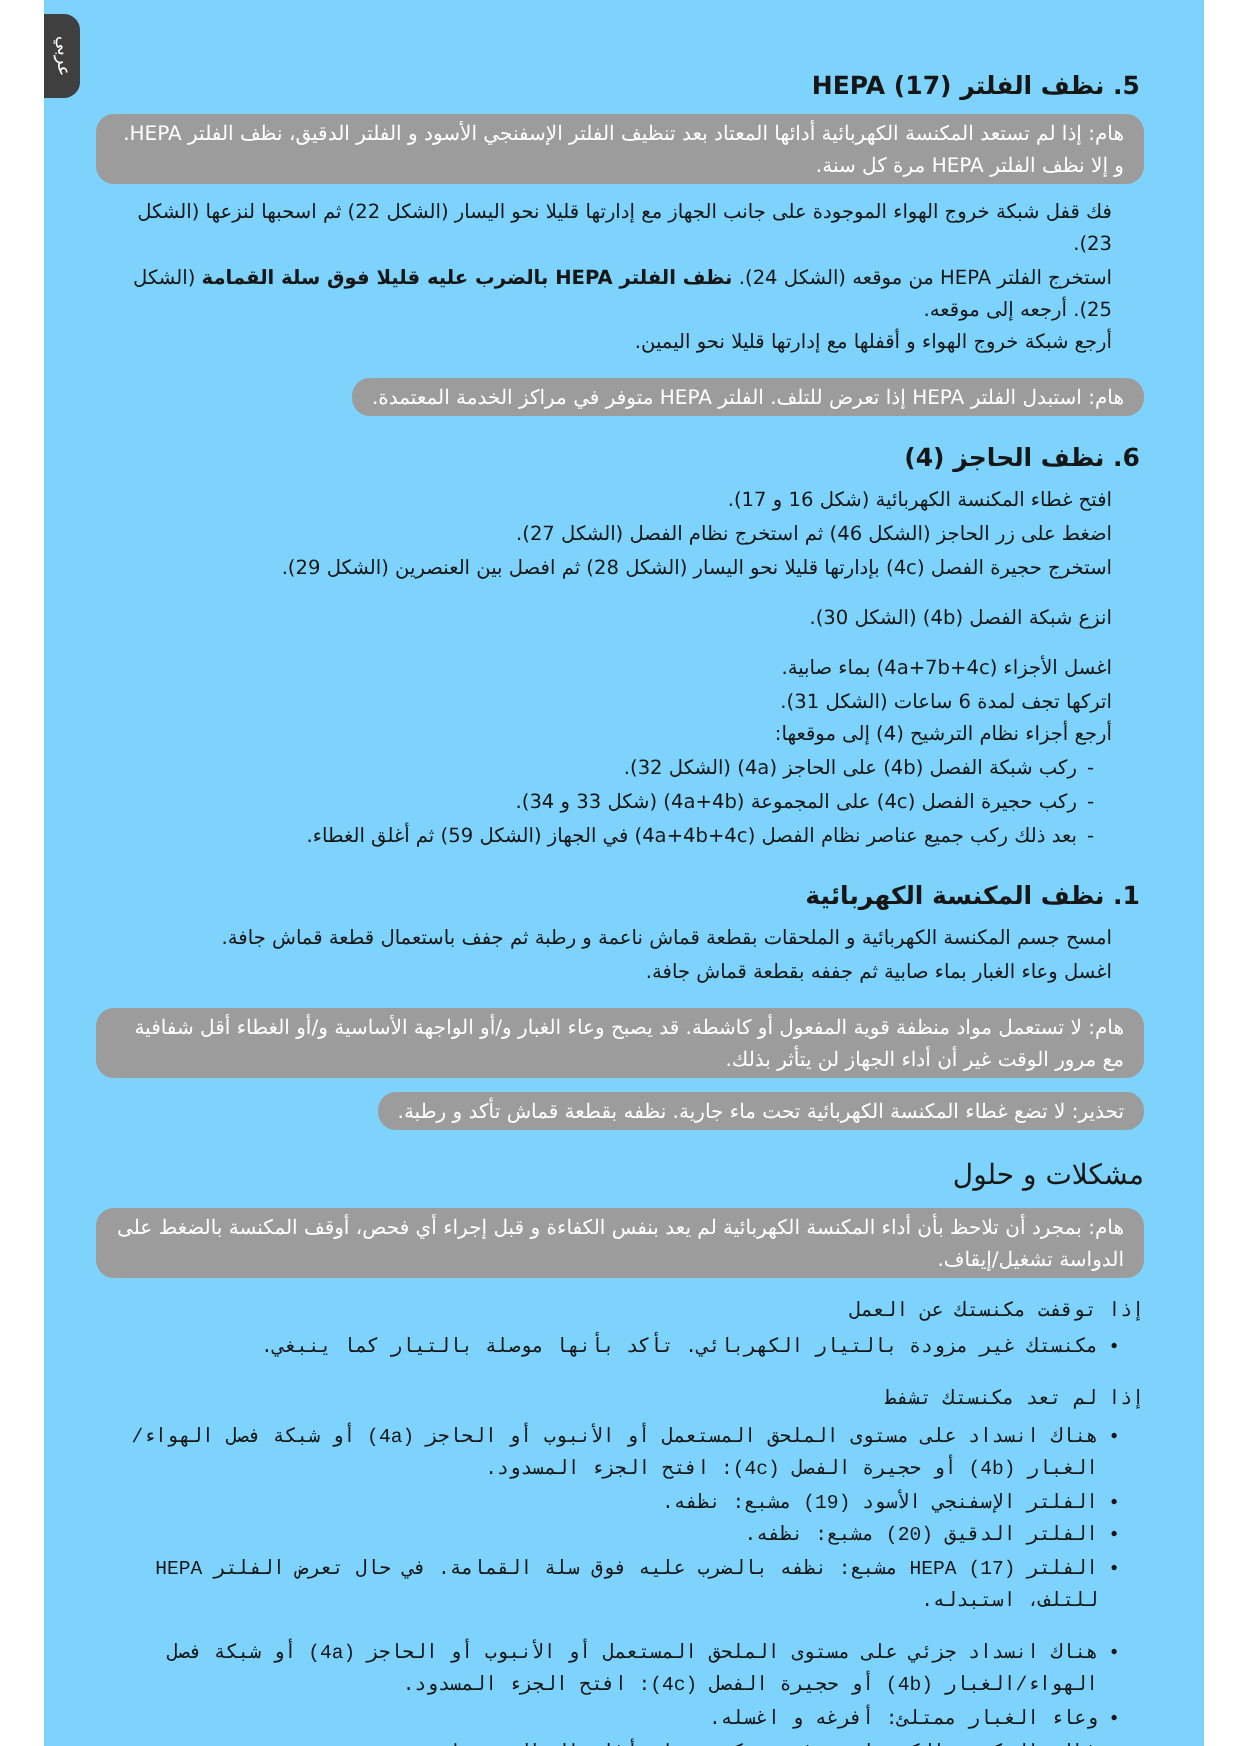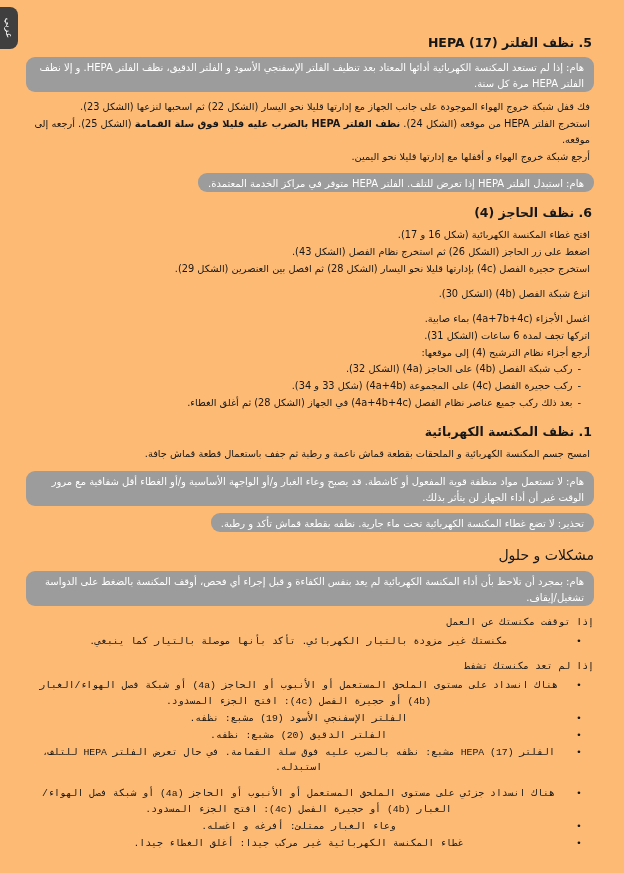--- a/index.html
+++ b/index.html
@@ -1,48 +1,48 @@
 <!DOCTYPE html>
 <html lang="ar"><head>
 <meta charset="utf-8">
 <style>
   * { box-sizing: border-box; margin: 0; padding: 0; }
   html, body { background: #ffffff; }
   .page {
-    width: 624px; height: 873px; margin: 0 auto; position: relative;
-    background: #fdba74; overflow: hidden;
+    width: 580px; height: 873px; margin: 0 auto; position: relative;
+    background: #7dd3fc; overflow: hidden;
     font-family: "DejaVu Sans", sans-serif;
     direction: rtl; color: #161616;
   }
   .lang-tab {
     position: absolute; top: 7px; left: 0; width: 18px; height: 42px;
     background: #3f3f3f; color: #fff; border-radius: 0 8px 8px 0;
     display: flex; align-items: center; justify-content: center;
   }
   .lang-tab .lang-label {
     transform: rotate(90deg); font-size: 9px; white-space: nowrap; letter-spacing: 0.5px;
   }
   .content { padding: 22px 30px 0 26px; }
   .h-section { font-size: 12.5px; font-weight: bold; margin: 13px 2px 7px 0; }
   .h-main { font-size: 14px; font-weight: normal; margin: 15px 0 8px; }
   .note {
     background: #9c9c9c; color: #ffffff; border-radius: 9px;
     padding: 3px 10px 0; font-size: 10px; line-height: 1.6; margin: 7px 0;
   }
   .note.fit { display: table; }
-  .body { font-size: 9.8px; line-height: 1.62; margin: 1px 4px; }
+  .body { font-size: 9.8px; line-height: 1.62; margin: 1px 16px; }
   .group { margin: 7px 0 9px; }
   .dash { padding-right: 9px; }
   .dash::before { content: "-"; margin-left: 5px; }
   .case { margin: 9px 0 10px; font-family: Liberation Mono, monospace; }
   .case-title { font-size: 9.8px; line-height: 1.6; margin: 9px 0 3px; }
   ul.bullets { list-style: none; margin: 1px 12px 3px 0; padding: 0; }
   ul.bullets li {
     position: relative; padding-right: 11px;
-    font-size: 9.8px; line-height: 1.62; margin: 1px 0; text-align: center;
+    font-size: 9.8px; line-height: 1.62; margin: 1px 0;
   }
   ul.bullets li::before { content: "\2022"; position: absolute; right: 0; top: 0; }
   .b { font-weight: bold; }
 </style>
 </head>
 <body>
 
 <div class="page" dir="rtl">
 
   <div class="lang-tab">
@@ -59,40 +59,41 @@
         <p class="body"><span>استخرج الفلتر HEPA من موقعه (الشكل 24). </span><span class="b">نظف الفلتر HEPA بالضرب عليه قليلا فوق سلة القمامة</span><span> (الشكل 25). أرجعه إلى موقعه.</span></p>
         <p class="body">أرجع شبكة خروج الهواء و أقفلها مع إدارتها قليلا نحو اليمين.</p>
       </div>
       <div class="note fit">هام: استبدل الفلتر HEPA إذا تعرض للتلف. الفلتر HEPA متوفر في مراكز الخدمة المعتمدة.</div>
     </section>
 
     <section>
       <h2 class="h-section">6.  نظف الحاجز (4)</h2>
       <div class="group">
         <p class="body">افتح غطاء المكنسة الكهربائية (شكل 16 و 17).</p>
-        <p class="body">اضغط على زر الحاجز (الشكل 26) ثم استخرج نظام الفصل (الشكل 43).</p>
+        <p class="body">اضغط على زر الحاجز (الشكل 46) ثم استخرج نظام الفصل (الشكل 27).</p>
         <p class="body">استخرج حجيرة الفصل (4c) بإدارتها قليلا نحو اليسار (الشكل 28) ثم افصل بين العنصرين (الشكل 29).</p>
       </div>
       <div class="group">
         <p class="body">انزع شبكة الفصل (4b) (الشكل 30).</p>
       </div>
       <div class="group">
         <p class="body">اغسل الأجزاء (4a+7b+4c) بماء صابية.</p>
         <p class="body">اتركها تجف لمدة 6 ساعات (الشكل 31).</p>
         <p class="body">أرجع أجزاء نظام الترشيح (4) إلى موقعها:</p>
         <p class="body dash">ركب شبكة الفصل (4b) على الحاجز (4a) (الشكل 32).</p>
         <p class="body dash">ركب حجيرة الفصل (4c) على المجموعة (4a+4b) (شكل 33 و 34).</p>
-        <p class="body dash">بعد ذلك ركب جميع عناصر نظام الفصل (4a+4b+4c) في الجهاز (الشكل 28) ثم أغلق الغطاء.</p>
+        <p class="body dash">بعد ذلك ركب جميع عناصر نظام الفصل (4a+4b+4c) في الجهاز (الشكل 59) ثم أغلق الغطاء.</p>
       </div>
     </section>
 
     <section>
       <h2 class="h-section">1.  نظف المكنسة الكهربائية</h2>
       <div class="group">
         <p class="body">امسح جسم المكنسة الكهربائية و الملحقات بقطعة قماش ناعمة و رطبة ثم جفف باستعمال قطعة قماش جافة.</p>
+        <p class="body">اغسل وعاء الغبار بماء صابية ثم جففه بقطعة قماش جافة.</p>
       </div>
       <div class="note">هام: لا تستعمل مواد منظفة قوية المفعول أو كاشطة. قد يصبح وعاء الغبار و/أو الواجهة الأساسية و/أو الغطاء أقل شفافية مع مرور الوقت غير أن أداء الجهاز لن يتأثر بذلك.</div>
       <div class="note fit">تحذير: لا تضع غطاء المكنسة الكهربائية تحت ماء جارية. نظفه بقطعة قماش تأكد و رطبة.</div>
     </section>
 
     <section>
       <h2 class="h-main">مشكلات و حلول</h2>
       <div class="note">هام: بمجرد أن تلاحظ بأن أداء المكنسة الكهربائية لم يعد بنفس الكفاءة و قبل إجراء أي فحص، أوقف المكنسة بالضغط على الدواسة تشغيل/إيقاف.</div>
 
       <div class="case">

